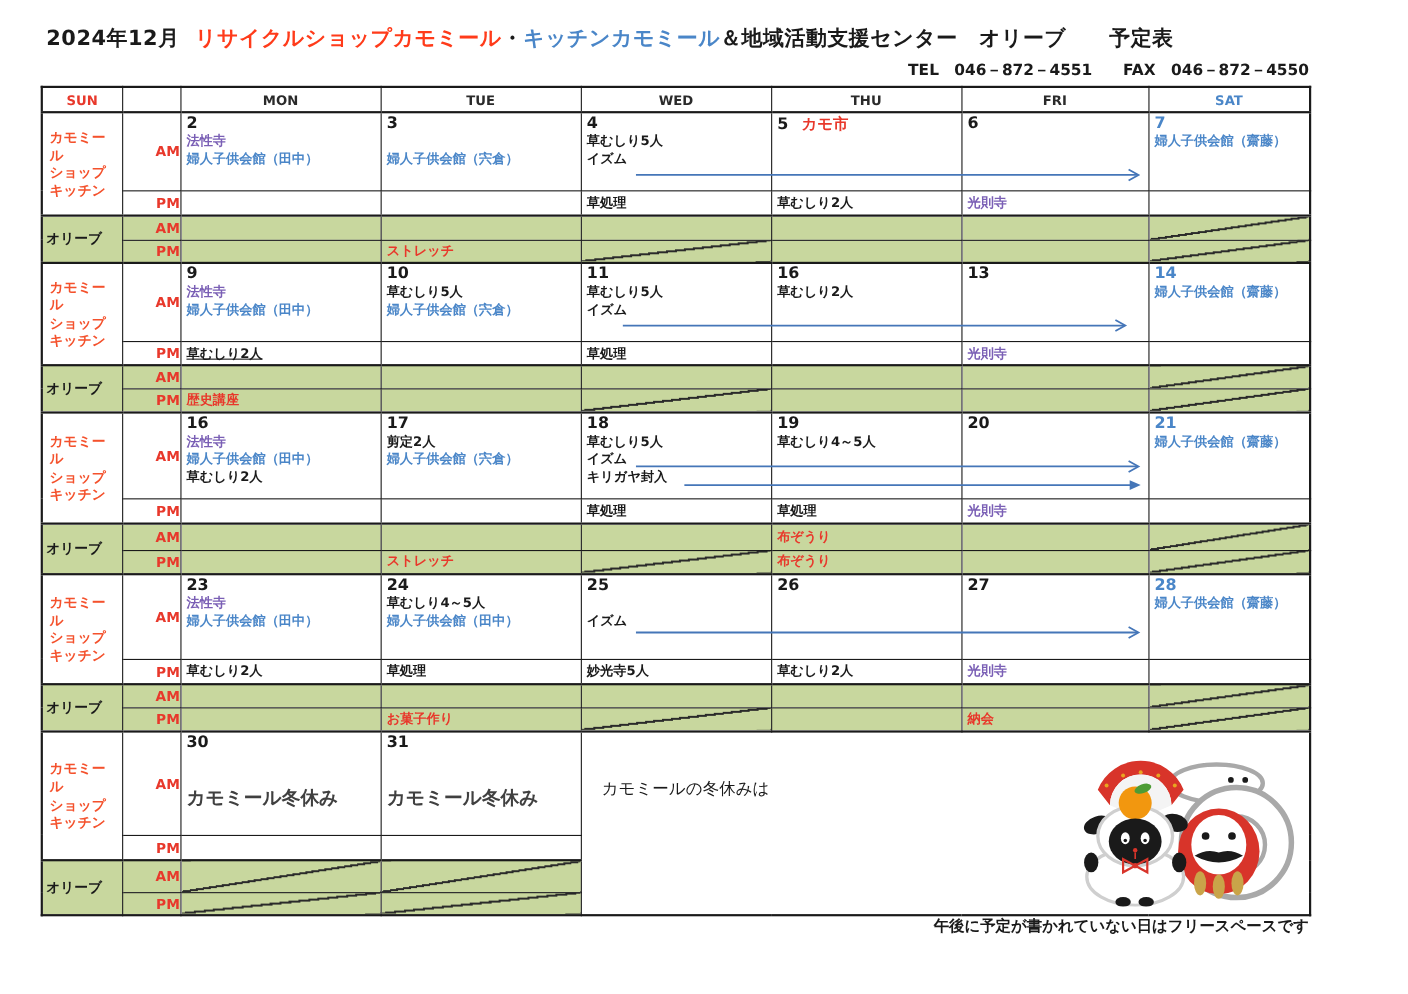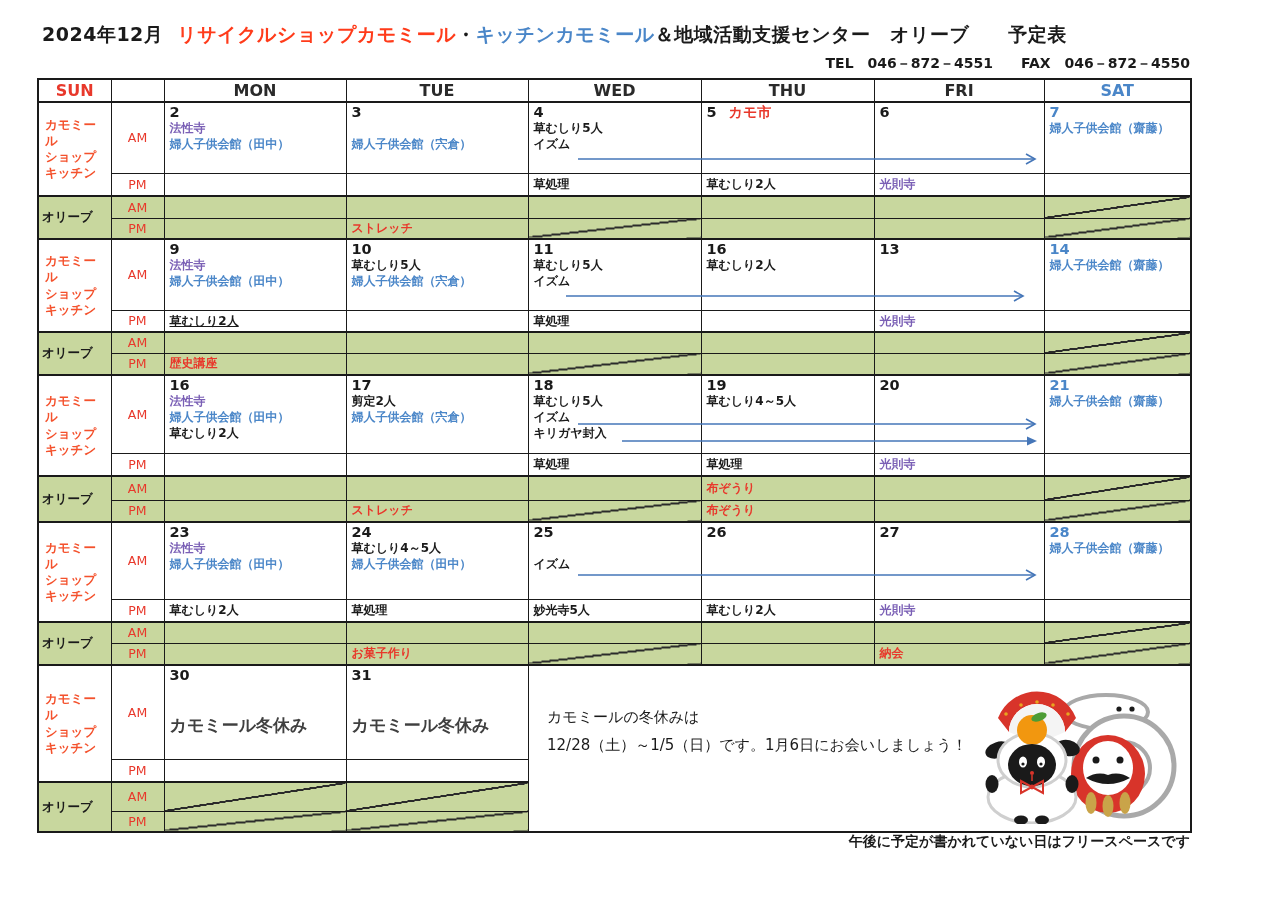--- a/index.html
+++ b/index.html
@@ -13,26 +13,26 @@
   .tred  { color:#ff3b1a; }
   .tblue { color:#4a86c8; }
   .contact { position:absolute; right:90px; top:55px; font-size:14px; font-weight:bold; color:#1a1a1a; white-space:nowrap; }
   .contact span { margin-left:28px; }
 
   
   table.cal { position:absolute; left:37px; top:78px; width:1153px; table-layout:fixed; border-collapse:collapse; border:2px solid #1a1a1a; }
   td { border:1px solid #1a1a1a; padding:0; overflow:hidden; }
   tr.sep2 td { border-top:2px solid #1a1a1a; }
 
-  .hd { font-size:16px; font-weight:bold; text-align:center; color:#2a2a2a; vertical-align:middle; }
+  .hd { font-size:12px; font-weight:bold; text-align:center; color:#2a2a2a; vertical-align:middle; }
   .hd.sun { color:#e8382b; } .hd.sat { color:#4a86c8; }
 
   .side { color:#f4512c; font-weight:bold; font-size:12.5px; vertical-align:middle; padding:2px 2px 2px 6px; white-space:pre-line; line-height:1.3; }
   .olab { background:#c8d79e; font-weight:bold; font-size:12.5px; color:#1a1a1a; vertical-align:middle; padding-left:3px; }
-  .ap   { color:#e8382b; font-weight:normal; font-size:12.5px; text-align:center; vertical-align:middle; }
+  .ap   { color:#e8382b; font-weight:bold; font-size:12.5px; text-align:right; vertical-align:middle; }
   .og   { background-color:#c8d79e; }
 
   .d   { vertical-align:top; font-size:12px; font-weight:bold; color:#1a1a1a; padding:1px 4px 0 5px; }
   .pmc { vertical-align:middle; font-size:12px; font-weight:bold; color:#1a1a1a; padding:1px 4px 0 5px; }
   .oen { vertical-align:middle; font-size:12px; font-weight:bold; color:#e8382b; padding:0 4px 0 5px; }
 
   .num { font-size:14.5px; font-weight:bold; color:#1a1a1a; line-height:1.2; }
   .satnum { color:#4a86c8; }
   .kamo { color:#e8382b; font-size:14px; font-weight:bold; margin-left:12px; }
   .ln { line-height:1.33; min-height:16px; }
@@ -378,21 +378,20 @@
   <svg class="arrow" style="left:622px;top:434px" width="420" height="14">
     <line x1="0" y1="7" x2="408" y2="7" stroke="#4576b8" stroke-width="1.6"></line>
     <polygon points="405,2.5 415,7 405,11.5" fill="#4576b8"></polygon>
   </svg>
   <svg class="arrow" style="left:578px;top:568px" width="465" height="14">
     <line x1="0" y1="7" x2="456" y2="7" stroke="#4576b8" stroke-width="1.6"></line>
     <polyline points="448,2 457,7 448,12" fill="none" stroke="#4576b8" stroke-width="1.6"></polyline>
   </svg>
 
   <div class="msg" style="top:708px">カモミールの冬休みは</div>
-  <div class="msg" style="top:736px">12/28（土）～1/5（日）です。1月6日にお会いしましょう！</div>
 
   <svg class="illus" width="212" height="140" viewBox="0 0 212 140">
     <g>
       <ellipse cx="130" cy="28" rx="42" ry="17" fill="#ffffff" stroke="#a9a9a9" stroke-width="4"></ellipse>
       <circle cx="148" cy="82" r="50" fill="#ffffff" stroke="#a9a9a9" stroke-width="5"></circle>
       <circle cx="148" cy="84" r="26" fill="#ffffff" stroke="#a9a9a9" stroke-width="4"></circle>
       <circle cx="143" cy="25" r="2.6" fill="#1a1a1a"></circle>
       <circle cx="156" cy="25" r="2.6" fill="#1a1a1a"></circle>
     </g>
     <g>

